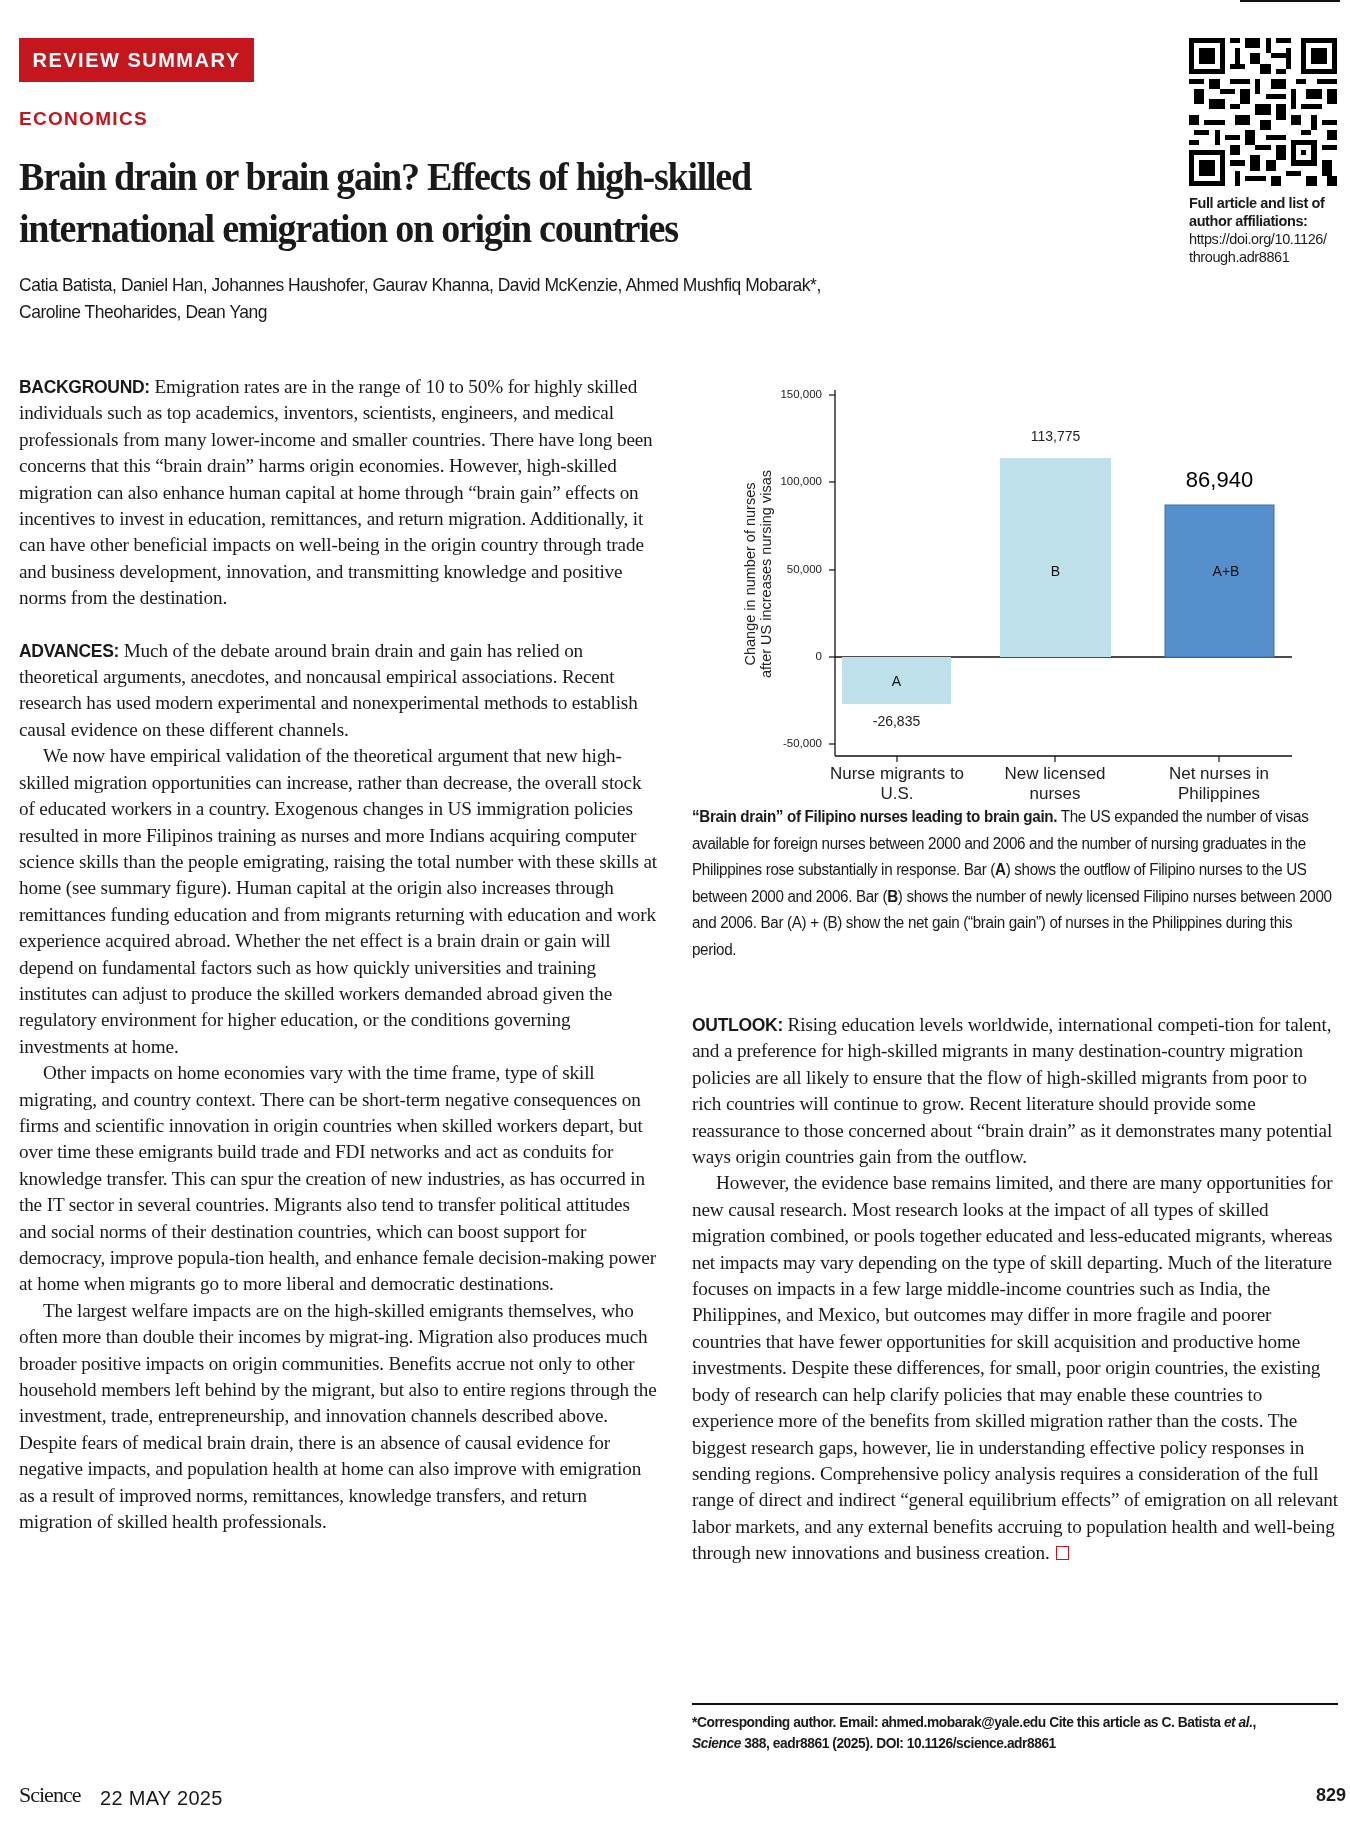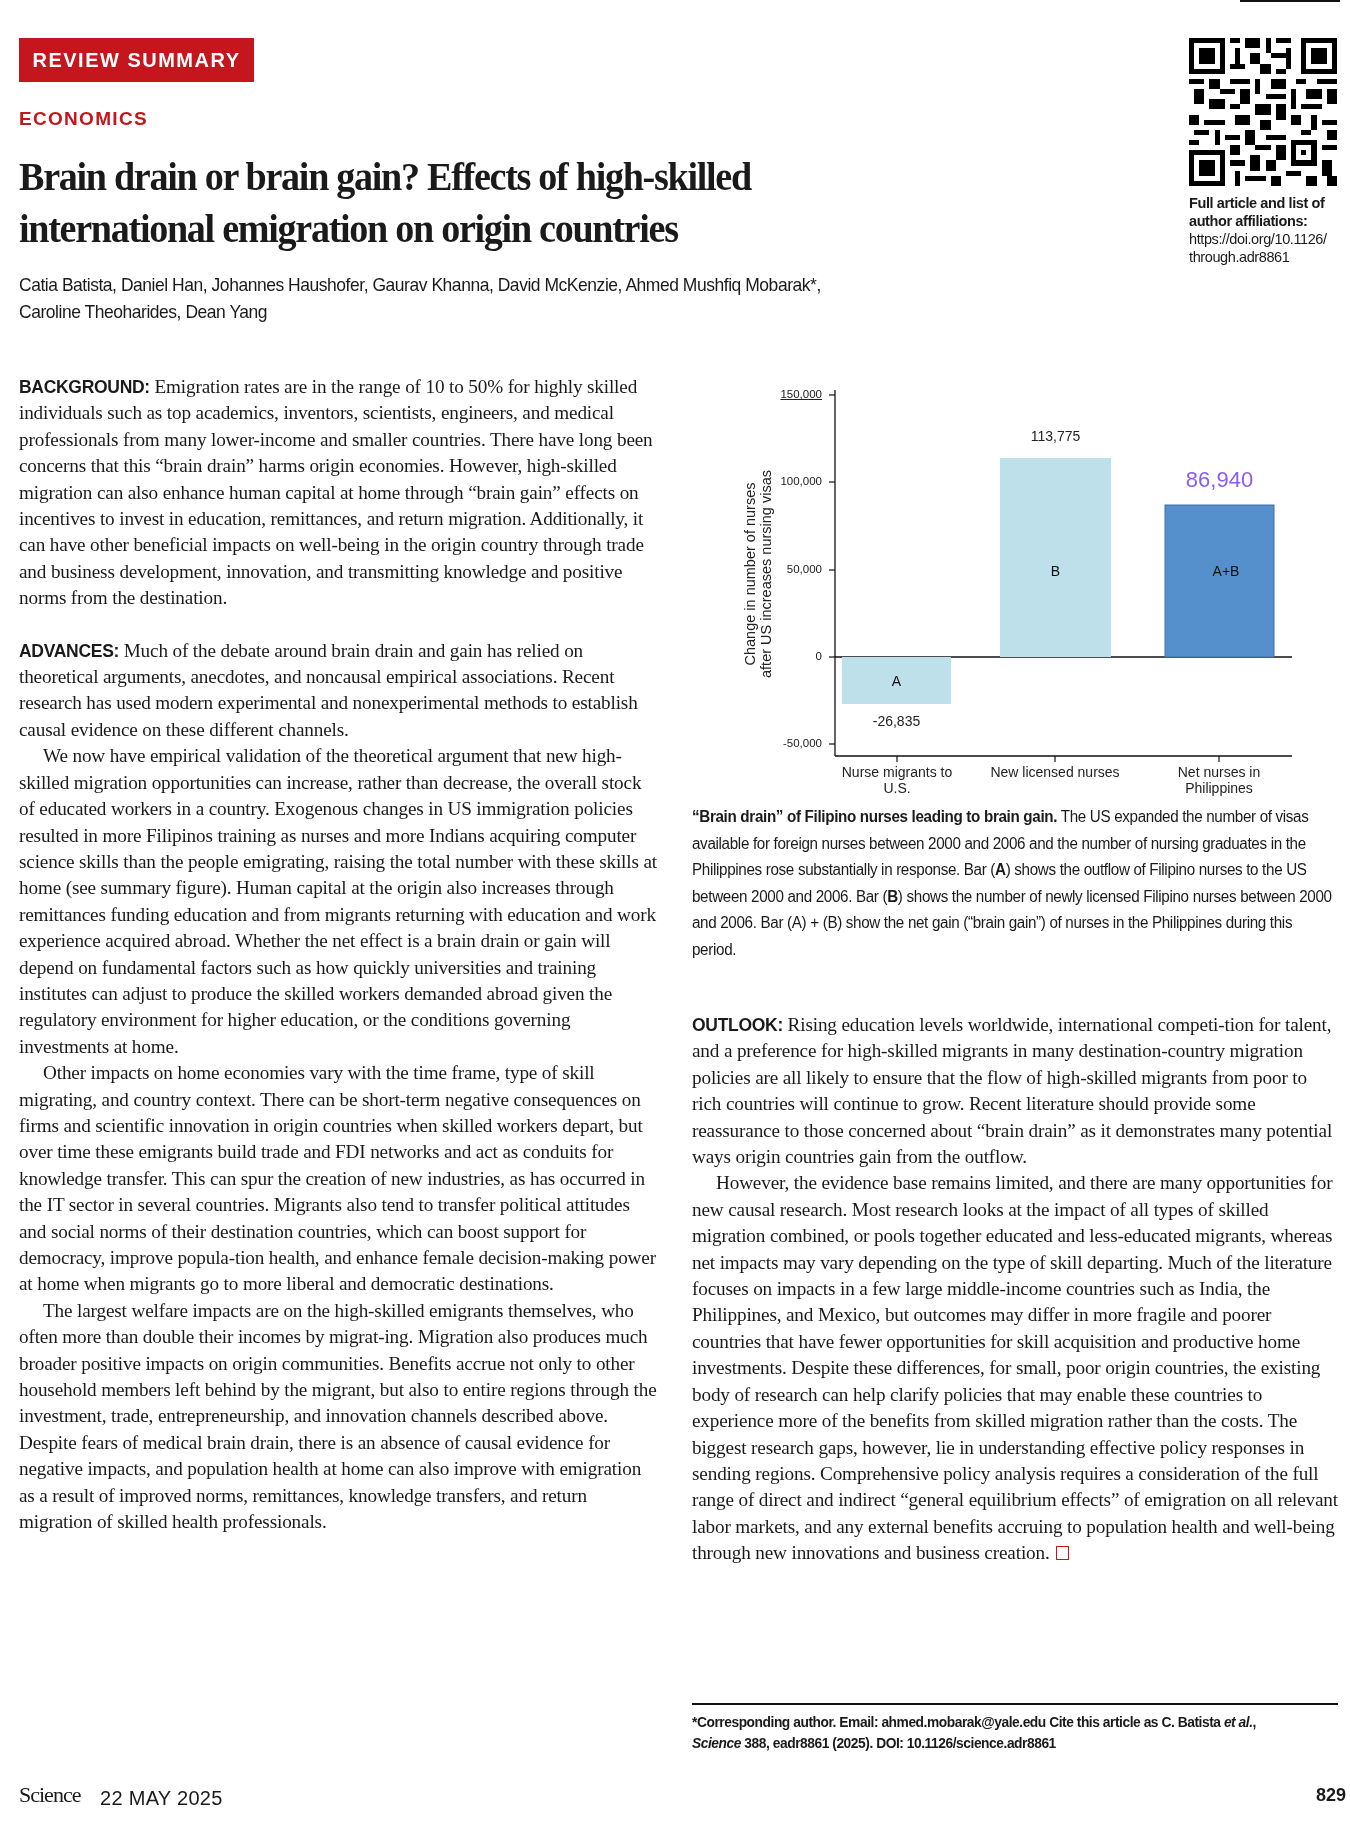--- a/index.html
+++ b/index.html
@@ -27,23 +27,23 @@
   .col p { margin: 0; }
   .col p.indent { text-indent: 24px; }
   .col p.gap { margin-top: 26px; }
   .head-label { font-family: "Liberation Sans", sans-serif; font-weight: bold; font-size: 17.5px; letter-spacing: -0.3px; }
   .left-col { left: 19px; top: 374px; width: 642px; }
   .right-col { left: 692px; top: 1012px; width: 646px; }
 
   
   .chart { left: 720px; top: 380px; width: 630px; height: 400px; }
   .tick-label { font-family: "Liberation Sans", sans-serif; font-size: 11.5px; color: #222; }
-  .cat-label { font-family: "Liberation Sans", sans-serif; font-size: 14px; color: #222; }
+  .cat-label { font-family: "Liberation Sans", sans-serif; font-size: 17px; color: #222; }
   .val-label { font-family: "Liberation Sans", sans-serif; font-size: 14px; color: #222; }
-  .val-big { font-family: "Liberation Sans", sans-serif; font-size: 22px; color: #8b5cf6; }
+  .val-big { font-family: "Liberation Sans", sans-serif; font-size: 22px; color: #000000; }
   .bar-letter { font-family: "Liberation Sans", sans-serif; font-size: 14px; color: #111; }
   .ylabel { font-family: "Liberation Sans", sans-serif; font-size: 14.5px; color: #222; }
 
   .caption { left: 692px; top: 804px; width: 648px; font-family: "Liberation Sans", sans-serif; font-size: 16px;
            line-height: 26.5px; letter-spacing: -0.35px; transform: scaleX(0.95); transform-origin: left top; width: 682px; }
   .caption b { font-weight: bold; }
 
   .end-mark { display: inline-block; width: 11px; height: 12px; border: 1.5px solid #c4161c; vertical-align: -1px; margin-left: 6px; }
 
   .foot-rule { left: 692px; top: 1703px; width: 646px; height: 1.5px; background: #111; }
@@ -182,21 +182,21 @@
       <line x1="177" y1="376" x2="177" y2="382"></line>
       <line x1="335" y1="376" x2="335" y2="382"></line>
       <line x1="499" y1="376" x2="499" y2="382"></line>
     </g>
 
     <rect x="122" y="277" width="109" height="47" fill="#bde0ea"></rect>
     <rect x="280" y="78" width="111" height="199" fill="#bde0ea"></rect>
     <rect x="445" y="125" width="109" height="152" fill="#5590cc" stroke="#3f6ea8" stroke-width="1"></rect>
   </svg>
   
-  <div class="abs tick-label" style="right:528px; top:8px;text-decoration:underline;">150,000</div>
+  <div class="abs tick-label" style="right:528px; top:8px;">150,000</div>
   <div class="abs tick-label" style="right:528px; top:95px;">100,000</div>
   <div class="abs tick-label" style="right:528px; top:183px;">50,000</div>
   <div class="abs tick-label" style="right:528px; top:270px;">0</div>
   <div class="abs tick-label" style="right:528px; top:357px;">-50,000</div>
   
   <div class="abs ylabel" style="left:-92px; top:178px; width:260px; text-align:center; transform: rotate(-90deg); line-height:16px;">
     <div>Change in number of nurses</div>
     <div>after US increases nursing visas</div>
   </div>
   

